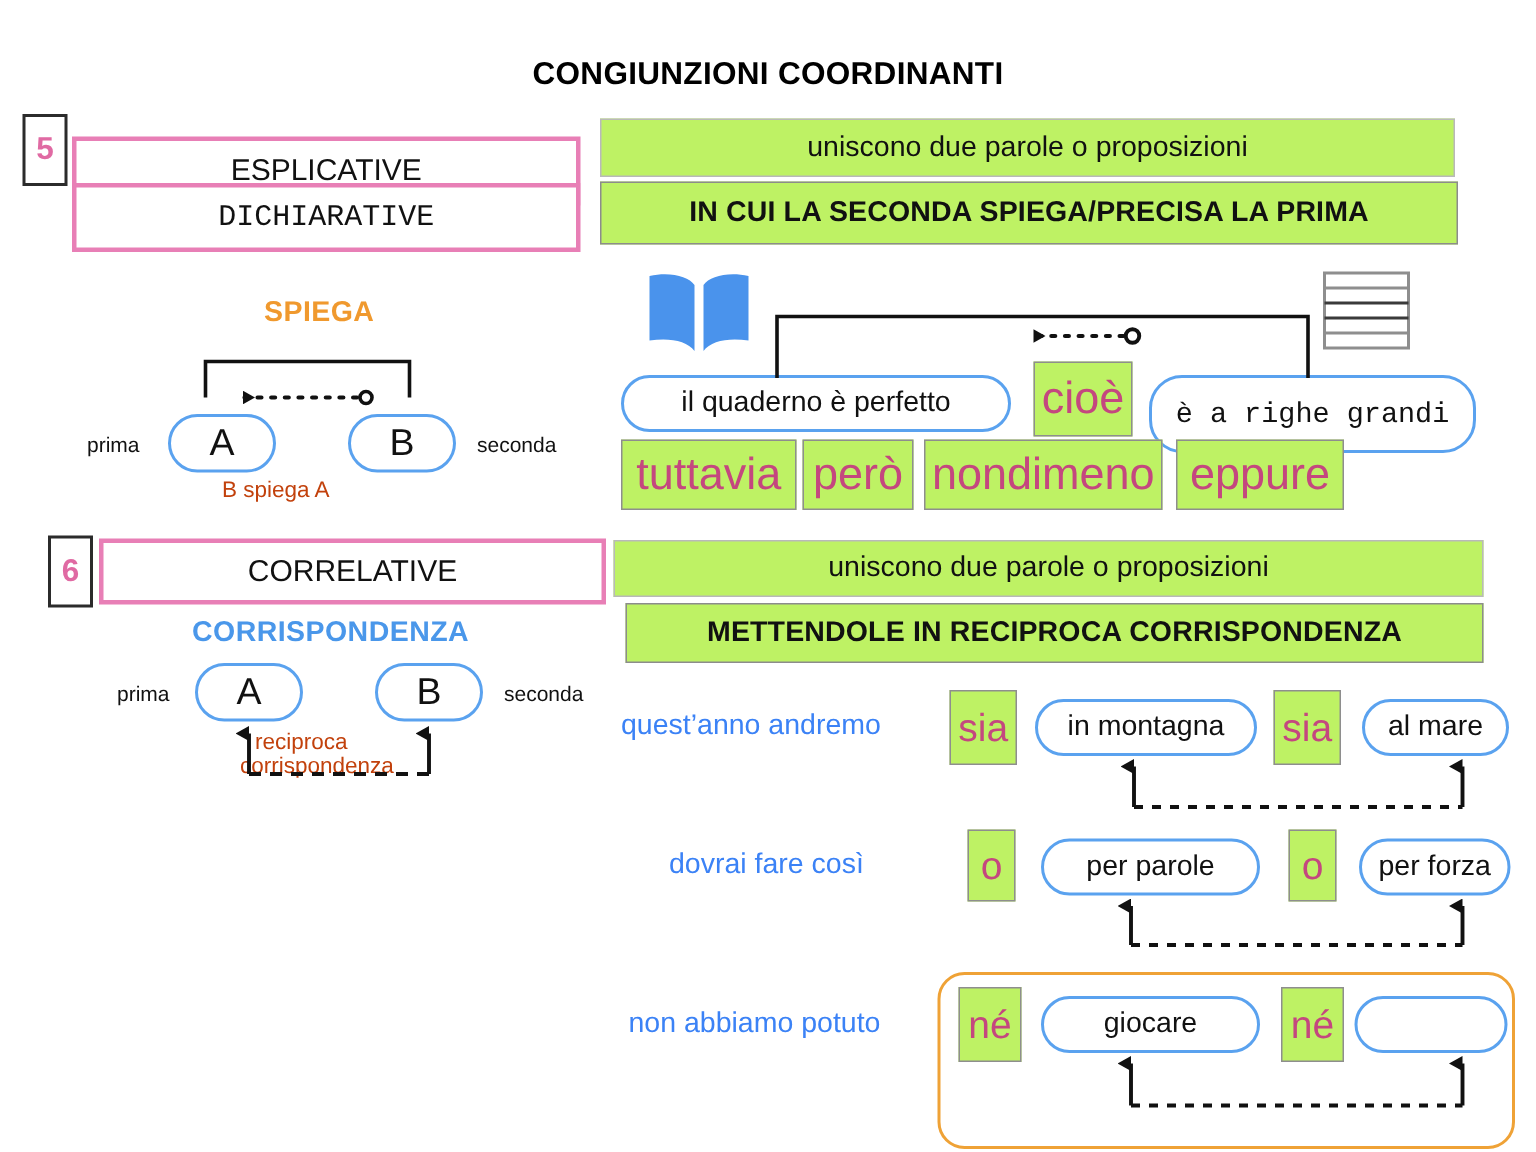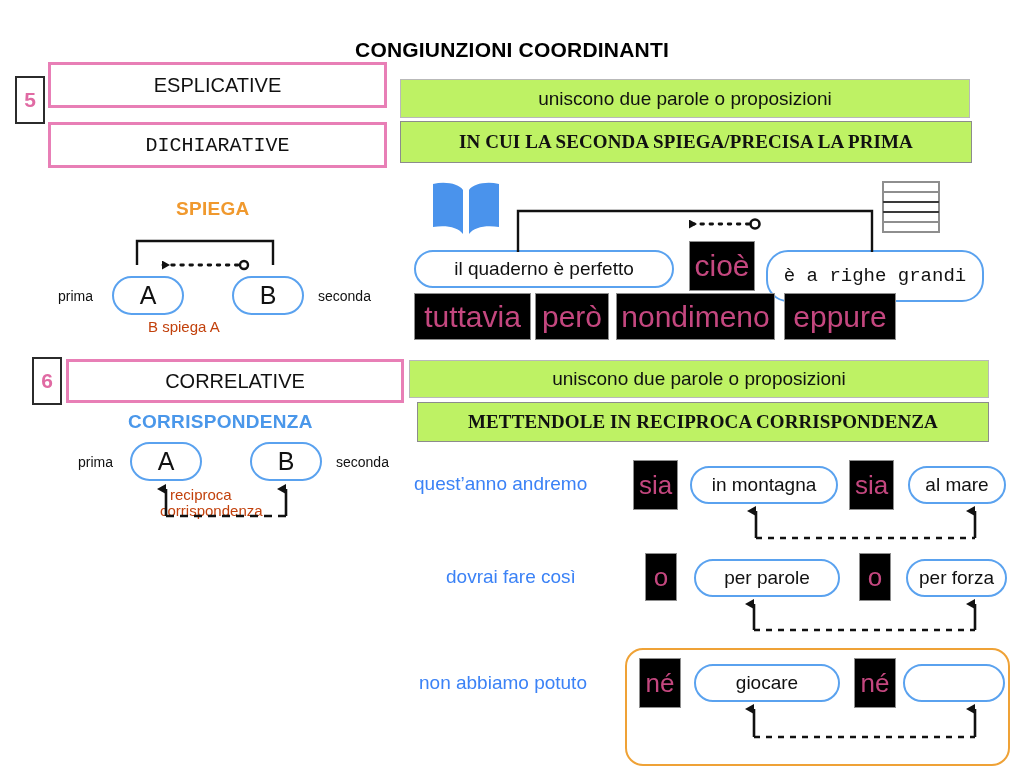--- a/index.html
+++ b/index.html
@@ -68,21 +68,20 @@
     display: flex;
     align-items: center;
     justify-content: center;
     font-size: 19px;
     color: #111;
   }
   .def-box.bold {
     font-weight: bold;
     border-color: #8c8c8c;
     letter-spacing: .1px;
-    font-family: Liberation Serif, serif;
   }
 
   
   .caption {
     position: absolute;
     font-size: 19px;
     font-weight: bold;
     letter-spacing: .3px;
   }
   .caption.orange { color: #f0992e; }
@@ -100,21 +99,21 @@
     font-size: 19px;
     color: #111;
     box-sizing: border-box;
   }
   .pill.ab { font-size: 25px; }
 
   
   .conj-box {
     position: absolute;
     border: 1.6px solid #8e8e8e;
-    background: #000000;
+    background: #bef264;
     display: flex;
     align-items: center;
     justify-content: center;
     color: #c4477f;
     box-sizing: border-box;
   }
   .conj-box.big  { font-size: 30px; }
   .conj-box.mid  { font-size: 26px; }
 
   
@@ -160,21 +159,21 @@
 </style>
 </head>
 <body>
 
 <div class="stage">
 
   <div class="page-title">CONGIUNZIONI COORDINANTI</div>
 
   <div class="num-badge" style="left:15px; top:76px;">5</div>
 
-  <div class="cat-box" style="left:48px; top:62px; width:333px; height:40px;">ESPLICATIVE</div>
+  <div class="cat-box" style="left:48px; top:91px; width:333px; height:40px;">ESPLICATIVE</div>
 
   <div class="cat-box" style="left:48px; top:122px; width:333px; height:40px;font-family:Liberation Mono, monospace;">DICHIARATIVE</div>
 
   <div class="def-box" style="left:400px; top:79px; width:568px; height:37px;">uniscono due parole o proposizioni</div>
 
   <div class="def-box bold" style="left:400px; top:121px; width:570px; height:40px;">IN CUI LA SECONDA SPIEGA/PRECISA LA PRIMA</div>
 
   <div class="caption orange" style="left:176px; top:198px;">SPIEGA</div>
 
   <div class="side-label" style="left:58px; top:288px;">prima</div>

